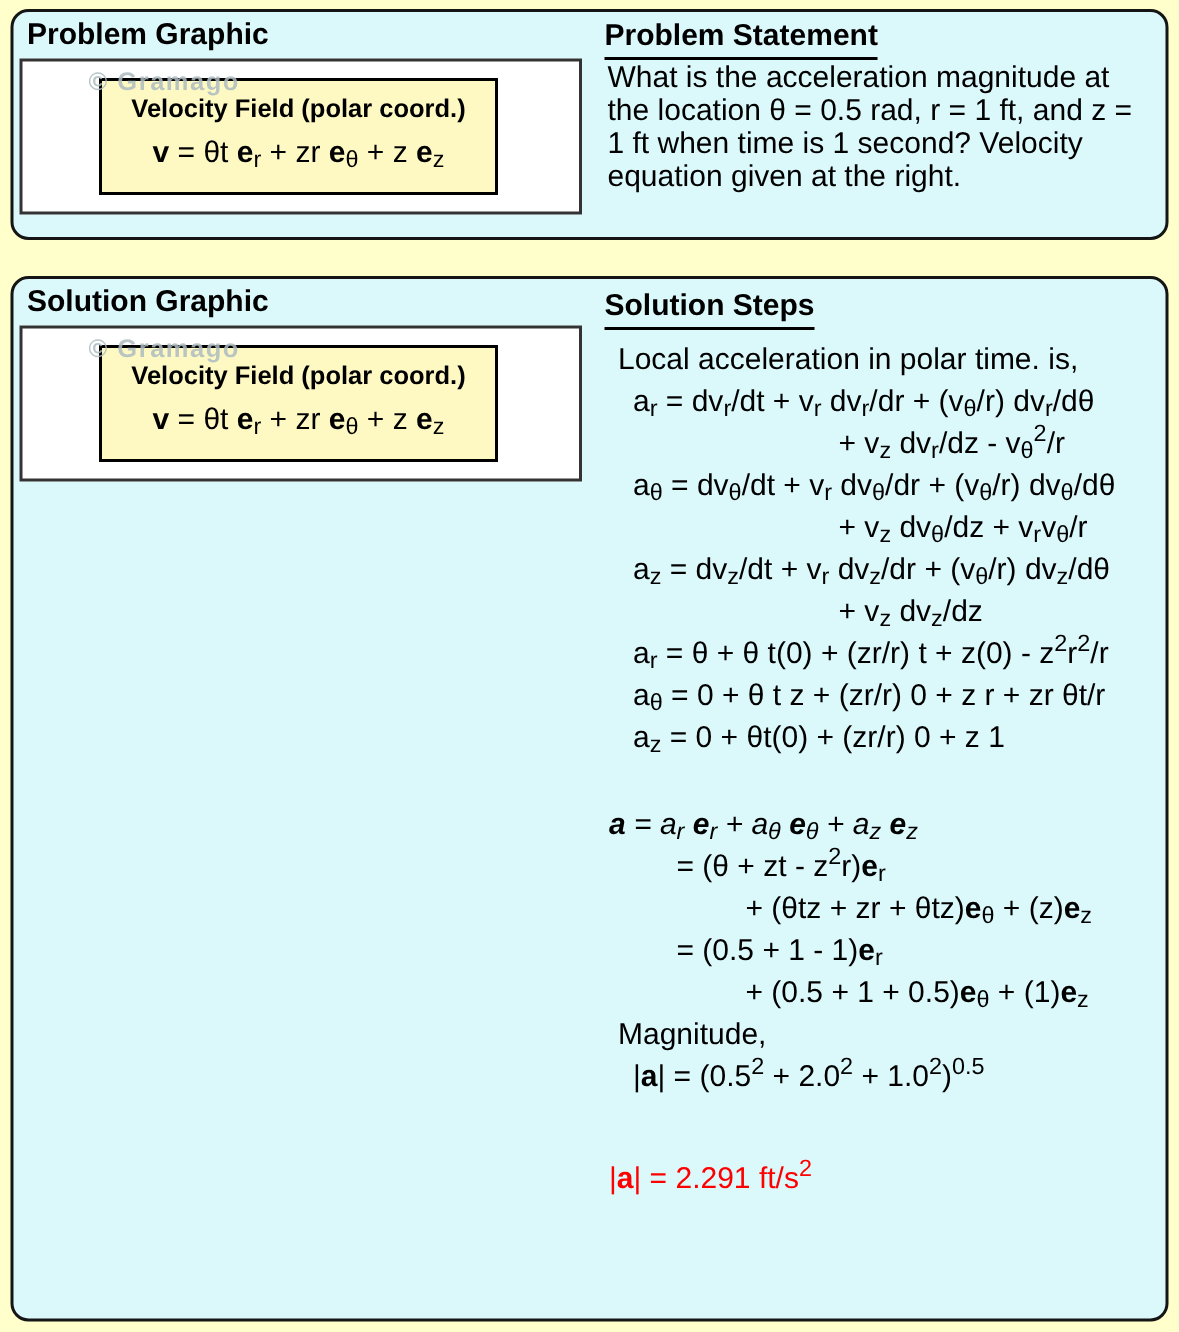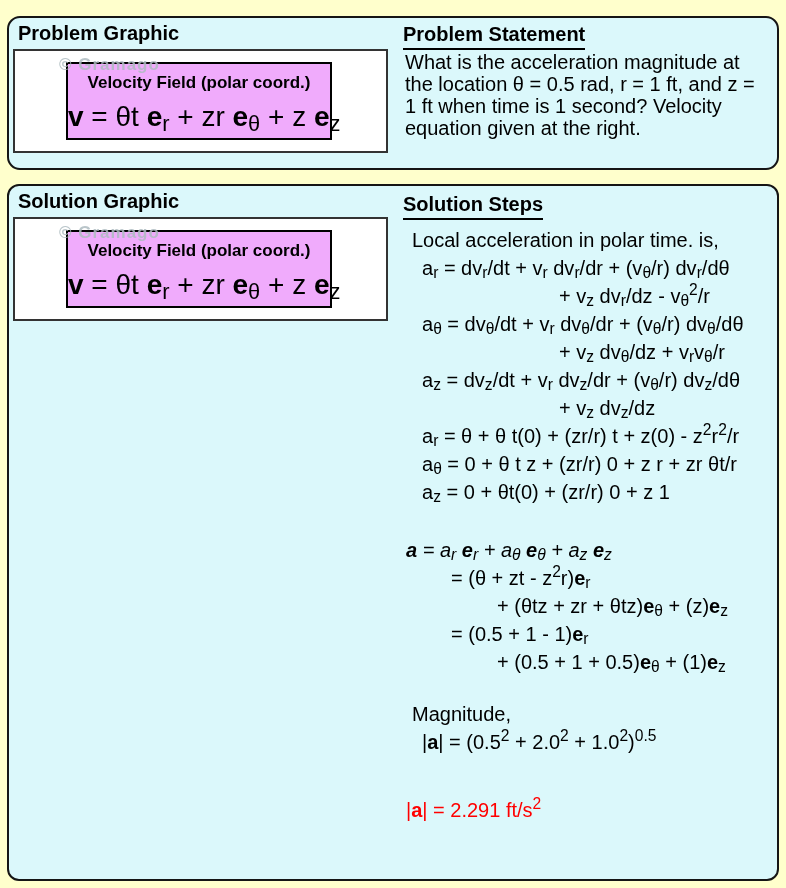--- a/index.html
+++ b/index.html
@@ -5,28 +5,28 @@
   html,body{margin:0;padding:0;}
   .page{
     position:relative;width:786px;height:888px;overflow:hidden;
     background:#FFFFCC;color:#000;
     font-family:"Liberation Sans","DejaVu Sans",sans-serif;
   }
   .panel{
     position:absolute;left:7px;width:768px;
     background:#DBF8FB;border:2px solid #151515;border-radius:12px;
   }
-  .panel-problem{top:16px;height:150px;border-radius:13px;}
+  .panel-problem{top:6px;height:150px;}
   .panel-solution{top:184px;height:693px;}
 
   .gtitle{position:absolute;left:9px;top:4px;font-size:20px;font-weight:bold;white-space:nowrap;}
   .wbox{position:absolute;left:4px;top:31px;width:371px;height:100px;background:#FFFFFF;border:2px solid #333;}
-  .cbox{position:absolute;left:57px;top:44px;width:262px;height:74px;background:#f0abfc;border:2px solid #000;text-align:center;z-index:2;}
+  .cbox{position:absolute;left:57px;top:44px;width:262px;height:74px;background:#fef9c3;border:2px solid #000;text-align:center;z-index:2;}
   .cbox-title{margin-top:9px;font-size:17px;font-weight:bold;white-space:nowrap;}
-  .cbox-eq{margin-top:8px;font-size:28px;white-space:nowrap;}
+  .cbox-eq{margin-top:8px;font-size:20px;white-space:nowrap;}
   .watermark{position:absolute;left:50px;top:37px;z-index:3;font-size:17px;font-weight:bold;
     color:#AEBCC1;opacity:0.85;letter-spacing:1px;white-space:nowrap;}
 
   .rtitle{position:absolute;left:394px;font-size:20px;font-weight:bold;white-space:nowrap;
     border-bottom:2px solid #000;padding-bottom:2px;}
   .panel-problem .rtitle{top:5px;}
   .panel-solution .rtitle{top:7px;}
 
   .stmt{position:absolute;left:396px;top:33px;width:372px;font-size:20px;}
   .stmt div{line-height:22px;white-space:nowrap;}
@@ -89,19 +89,19 @@
         <div class="ln ind-eq">a<sub>z</sub> = dv<sub>z</sub>/dt + v<sub>r</sub> dv<sub>z</sub>/dr + (v<sub>θ</sub>/r) dv<sub>z</sub>/dθ</div>
         <div class="ln ind-cont">+ v<sub>z</sub> dv<sub>z</sub>/dz</div>
         <div class="ln ind-eq">a<sub>r</sub> = θ + θ t(0) + (zr/r) t + z(0) - z<sup>2</sup>r<sup>2</sup>/r</div>
         <div class="ln ind-eq">a<sub>θ</sub> = 0 + θ t z + (zr/r) 0 + z r + zr θt/r</div>
         <div class="ln ind-eq">a<sub>z</sub> = 0 + θt(0) + (zr/r) 0 + z 1</div>
         <div class="ln ind-p0" style="margin-top: 30px; font-style: italic;"><b>a</b> = a<sub>r</sub> <b>e</b><sub>r</sub> + a<sub>θ</sub> <b>e</b><sub>θ</sub> + a<sub>z</sub> <b>e</b><sub>z</sub></div>
         <div class="ln ind-i1">= (θ + zt - z<sup>2</sup>r)<b>e</b><sub>r</sub></div>
         <div class="ln ind-i2">+ (θtz + zr + θtz)<b>e</b><sub>θ</sub> + (z)<b>e</b><sub>z</sub></div>
         <div class="ln ind-i1">= (0.5 + 1 - 1)<b>e</b><sub>r</sub></div>
         <div class="ln ind-i2">+ (0.5 + 1 + 0.5)<b>e</b><sub>θ</sub> + (1)<b>e</b><sub>z</sub></div>
-        <div class="ln ind-p" style="margin-top: 24px;">Magnitude,</div>
+        <div class="ln ind-p" style="">Magnitude,</div>
         <div class="ln ind-eq">|<b>a</b>| = (0.5<sup>2</sup> + 2.0<sup>2</sup> + 1.0<sup>2</sup>)<sup>0.5</sup></div>
         <div class="ln ind-p0" style="margin-top: 40px; color: rgb(255, 0, 0);">|<b>a</b>| = 2.291 ft/s<sup>2</sup></div>
       </div>
   </div>
 
 </div>
 
 </body></html>

